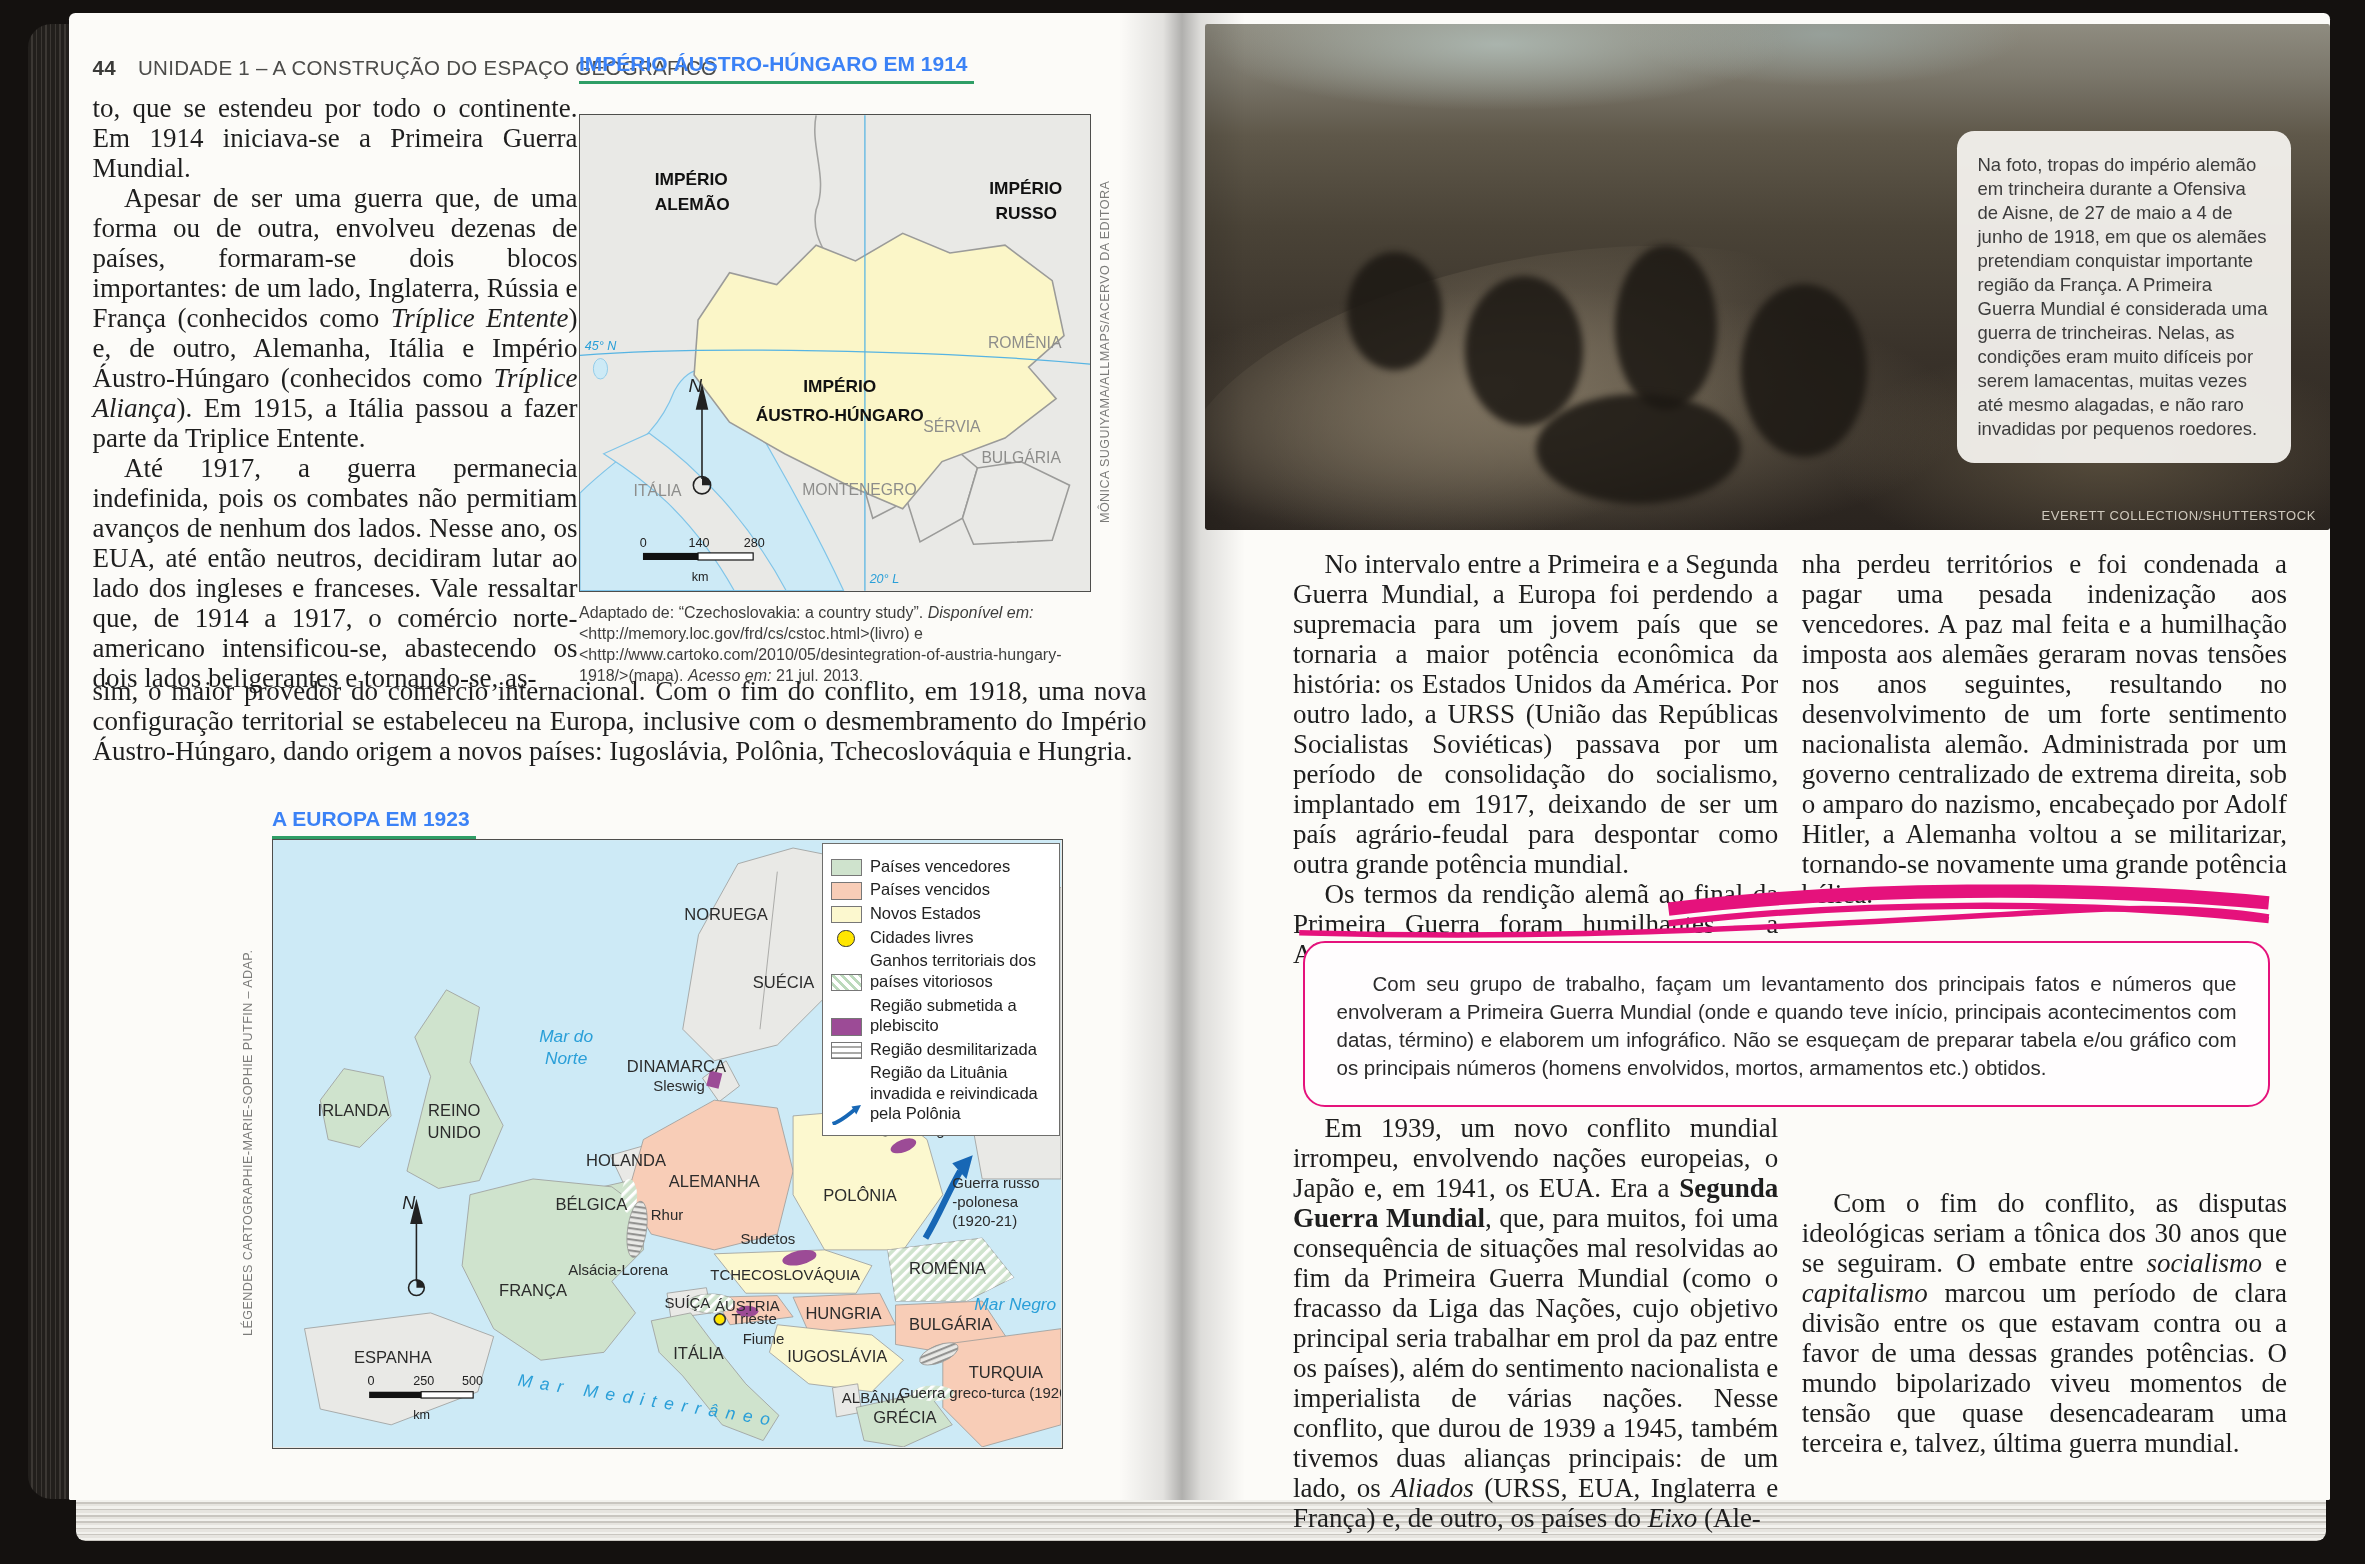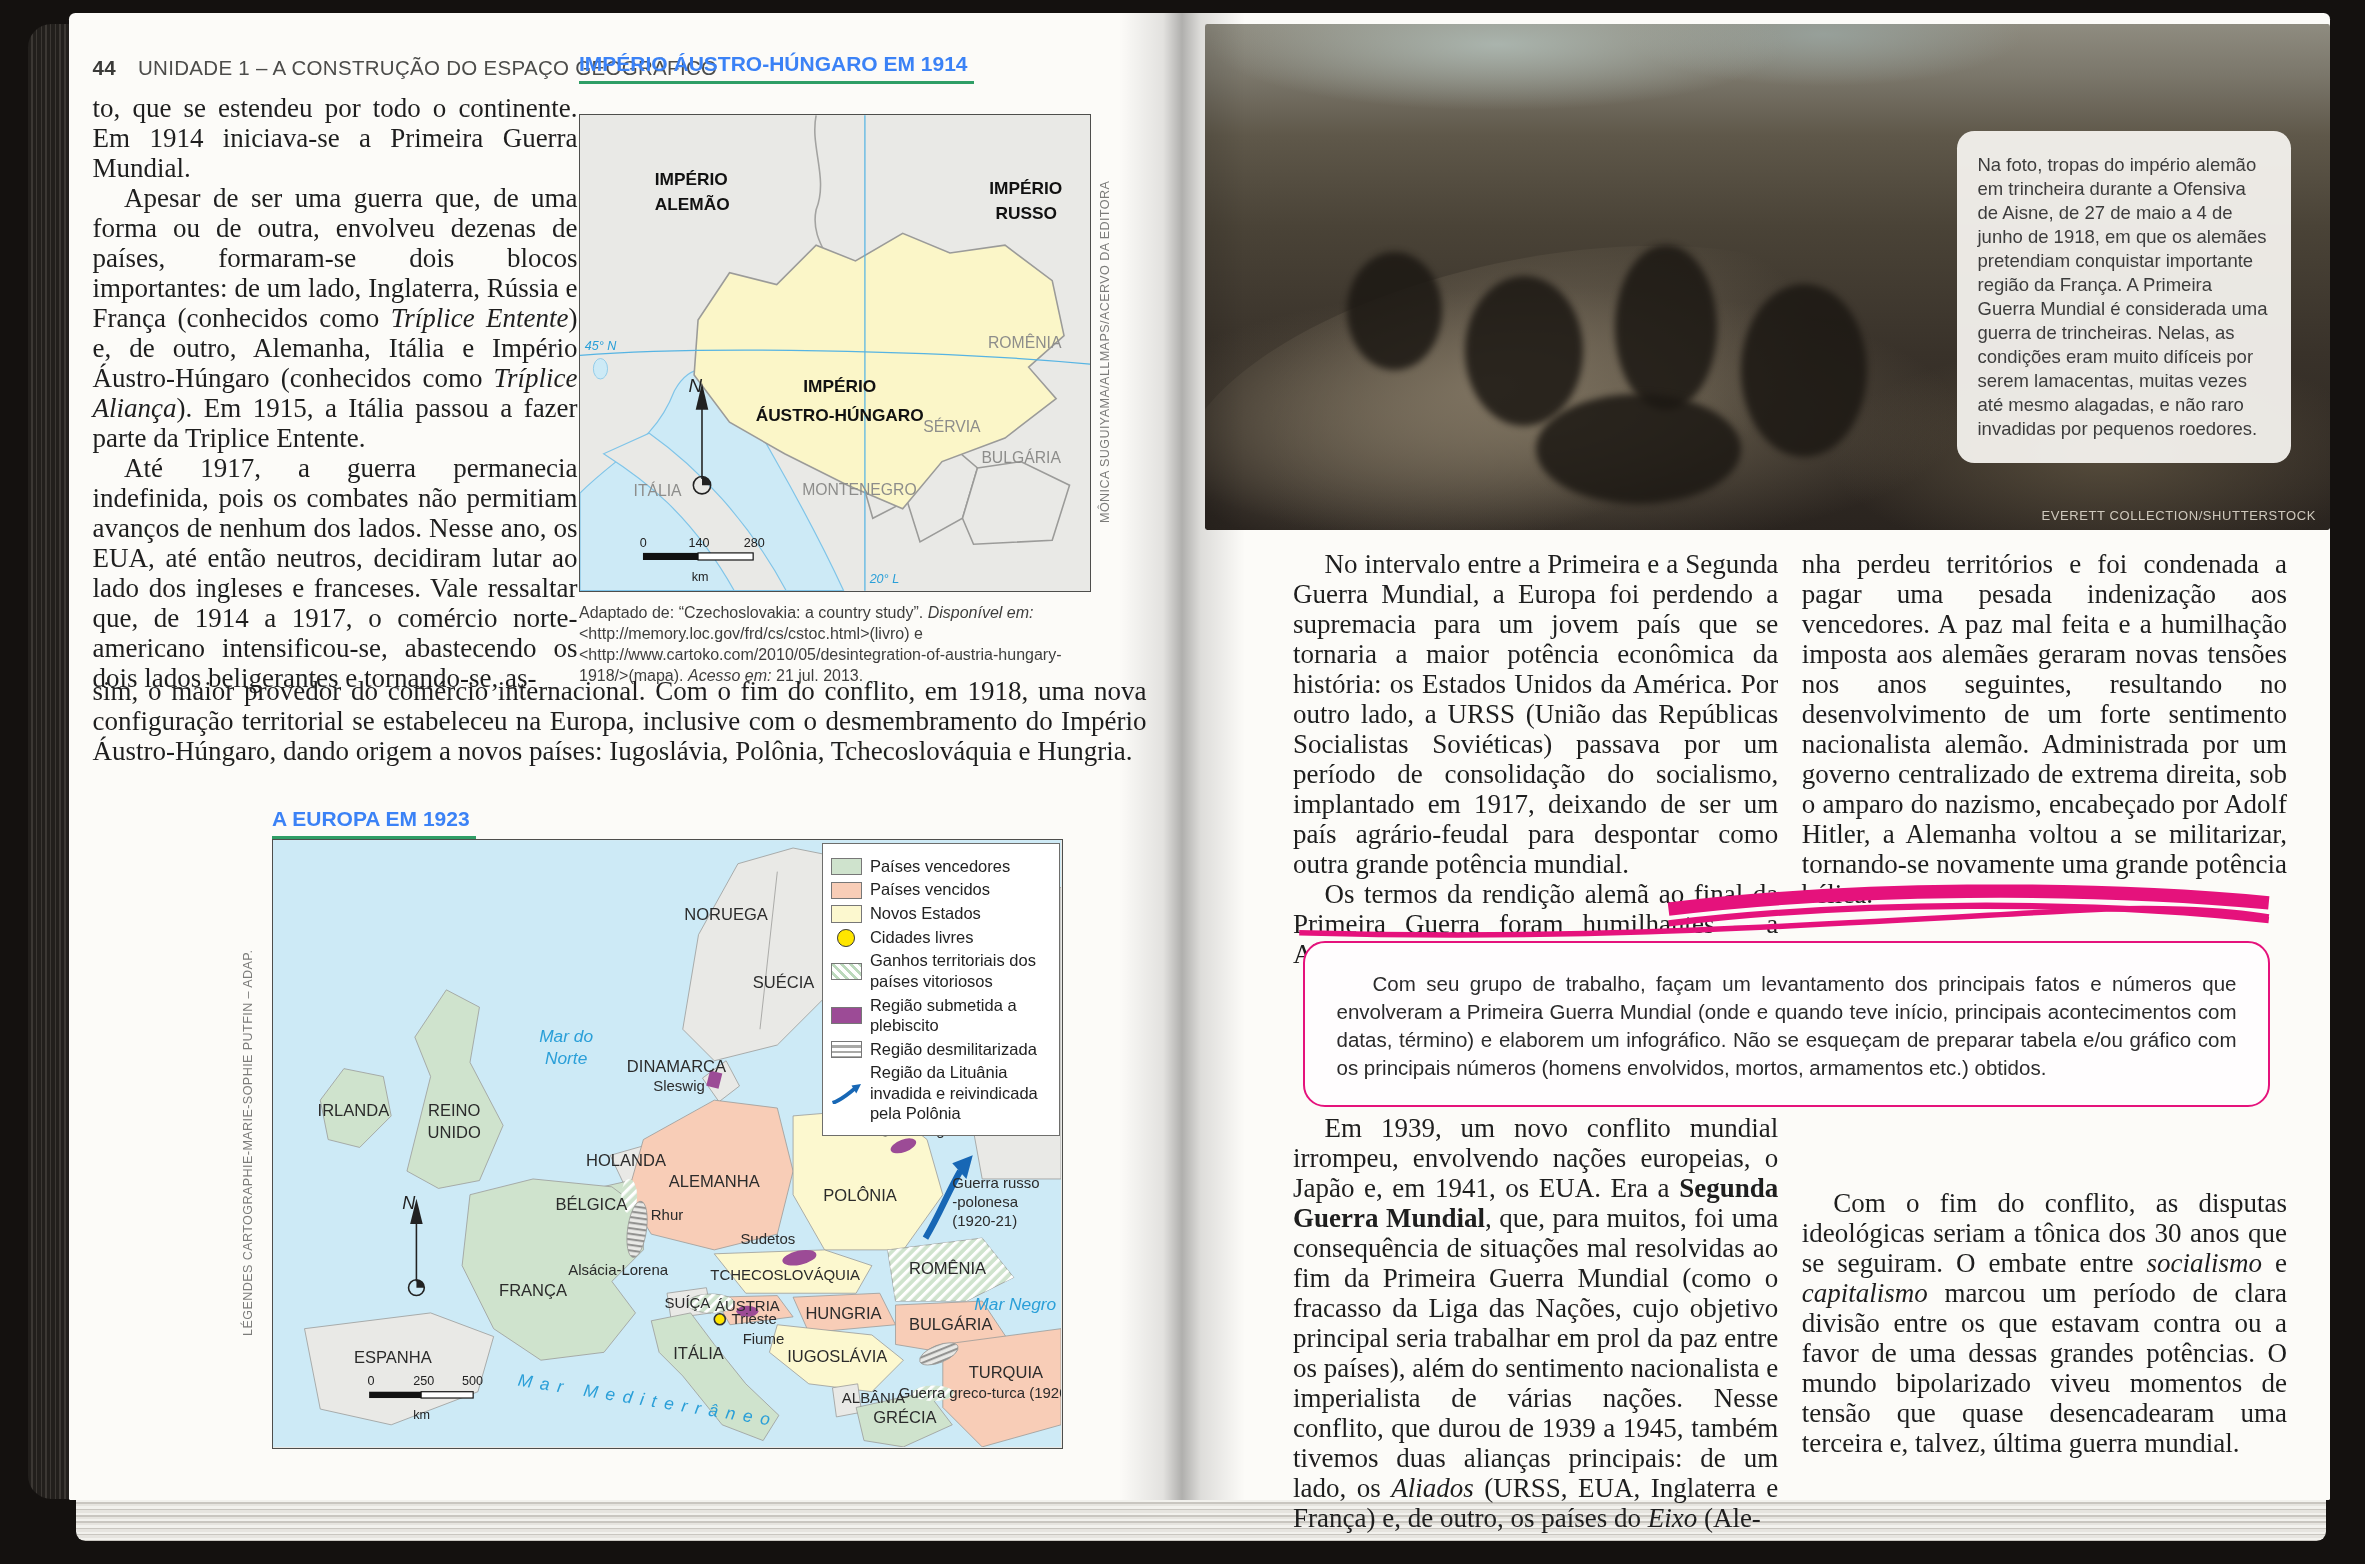--- a/index.html
+++ b/index.html
@@ -39,21 +39,21 @@
   .m1-src{left:510px;top:589px;width:512px;}
 
   .m2-title{left:203px;top:794px;}
   .m2-frame{left:203px;top:826px;width:789px;height:608px;}
   .m2-credit{left:172px;top:826px;height:608px;}
   .m2-src{left:203px;top:1445px;width:789px;text-align:center;}
 
   .legend{position:absolute;right:2.4px;top:3.9px;width:238px;background:#fff;border:1.6px solid #6e6e6c;
           font-family:"Liberation Sans",sans-serif;font-size:16.5px;line-height:20.5px;color:#222;
           padding:7.9px 6.3px 7.9px 7.9px;box-sizing:border-box;}
-  .lg-row{display:flex;align-items:center;margin:3.2px 0;}
+  .lg-row{display:flex;align-items:flex-end;margin:3.2px 0;}
   .lg-sw{flex:0 0 31.5px;height:17.3px;margin-right:7.9px;border:1.2px solid #777;box-sizing:border-box;margin-top:1.6px;}
   .sw-none{border:none;background:none;display:flex;align-items:center;justify-content:center;}
   .sw-win{background:#cfe3cd;}
   .sw-lose{background:#f8cdb7;}
   .sw-new{background:#fcf8cf;}
   .sw-pleb{background:#9c4b96;}
   .sw-hatch{background:repeating-linear-gradient(45deg,#ffffff 0 3.2px,#bcd9bc 3.2px 6.3px);}
   .sw-demil{background:repeating-linear-gradient(180deg,#ffffff 0 3.2px,#a9a9a7 3.2px 5.5px);}
   .lg-dot{width:15.8px;height:15.8px;border-radius:50%;background:#ffe600;border:1.6px solid #333;}
 

